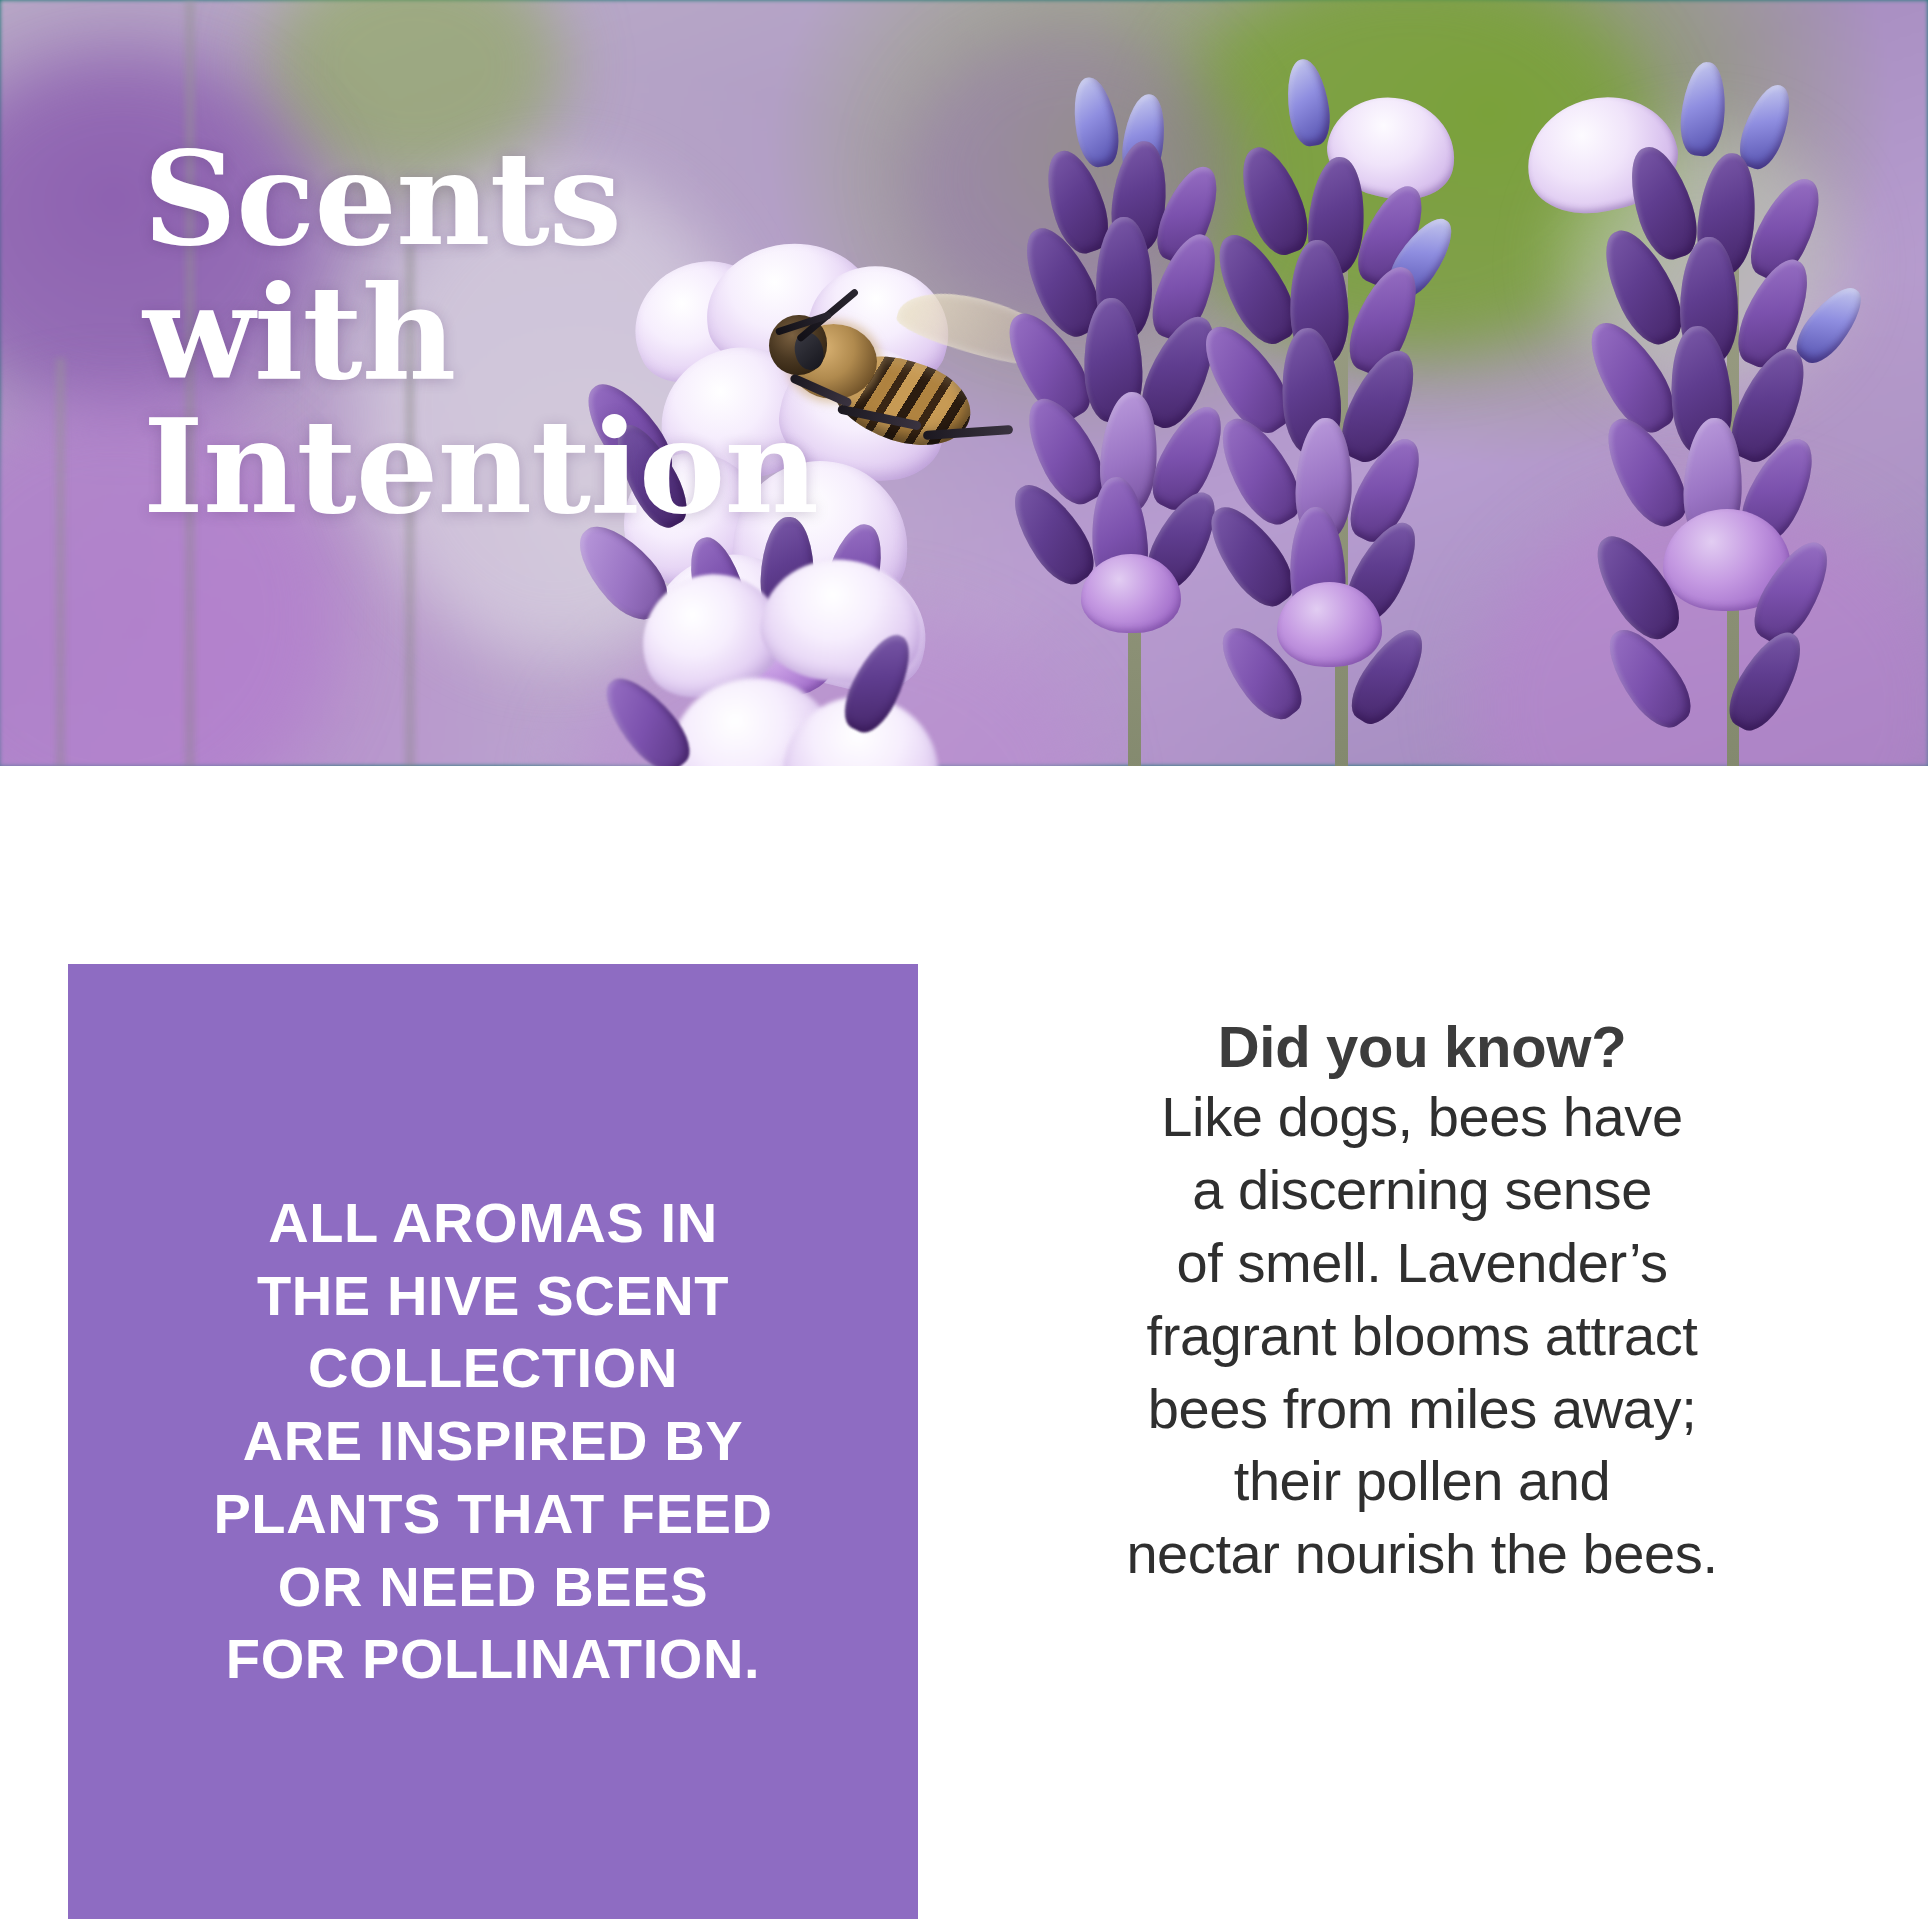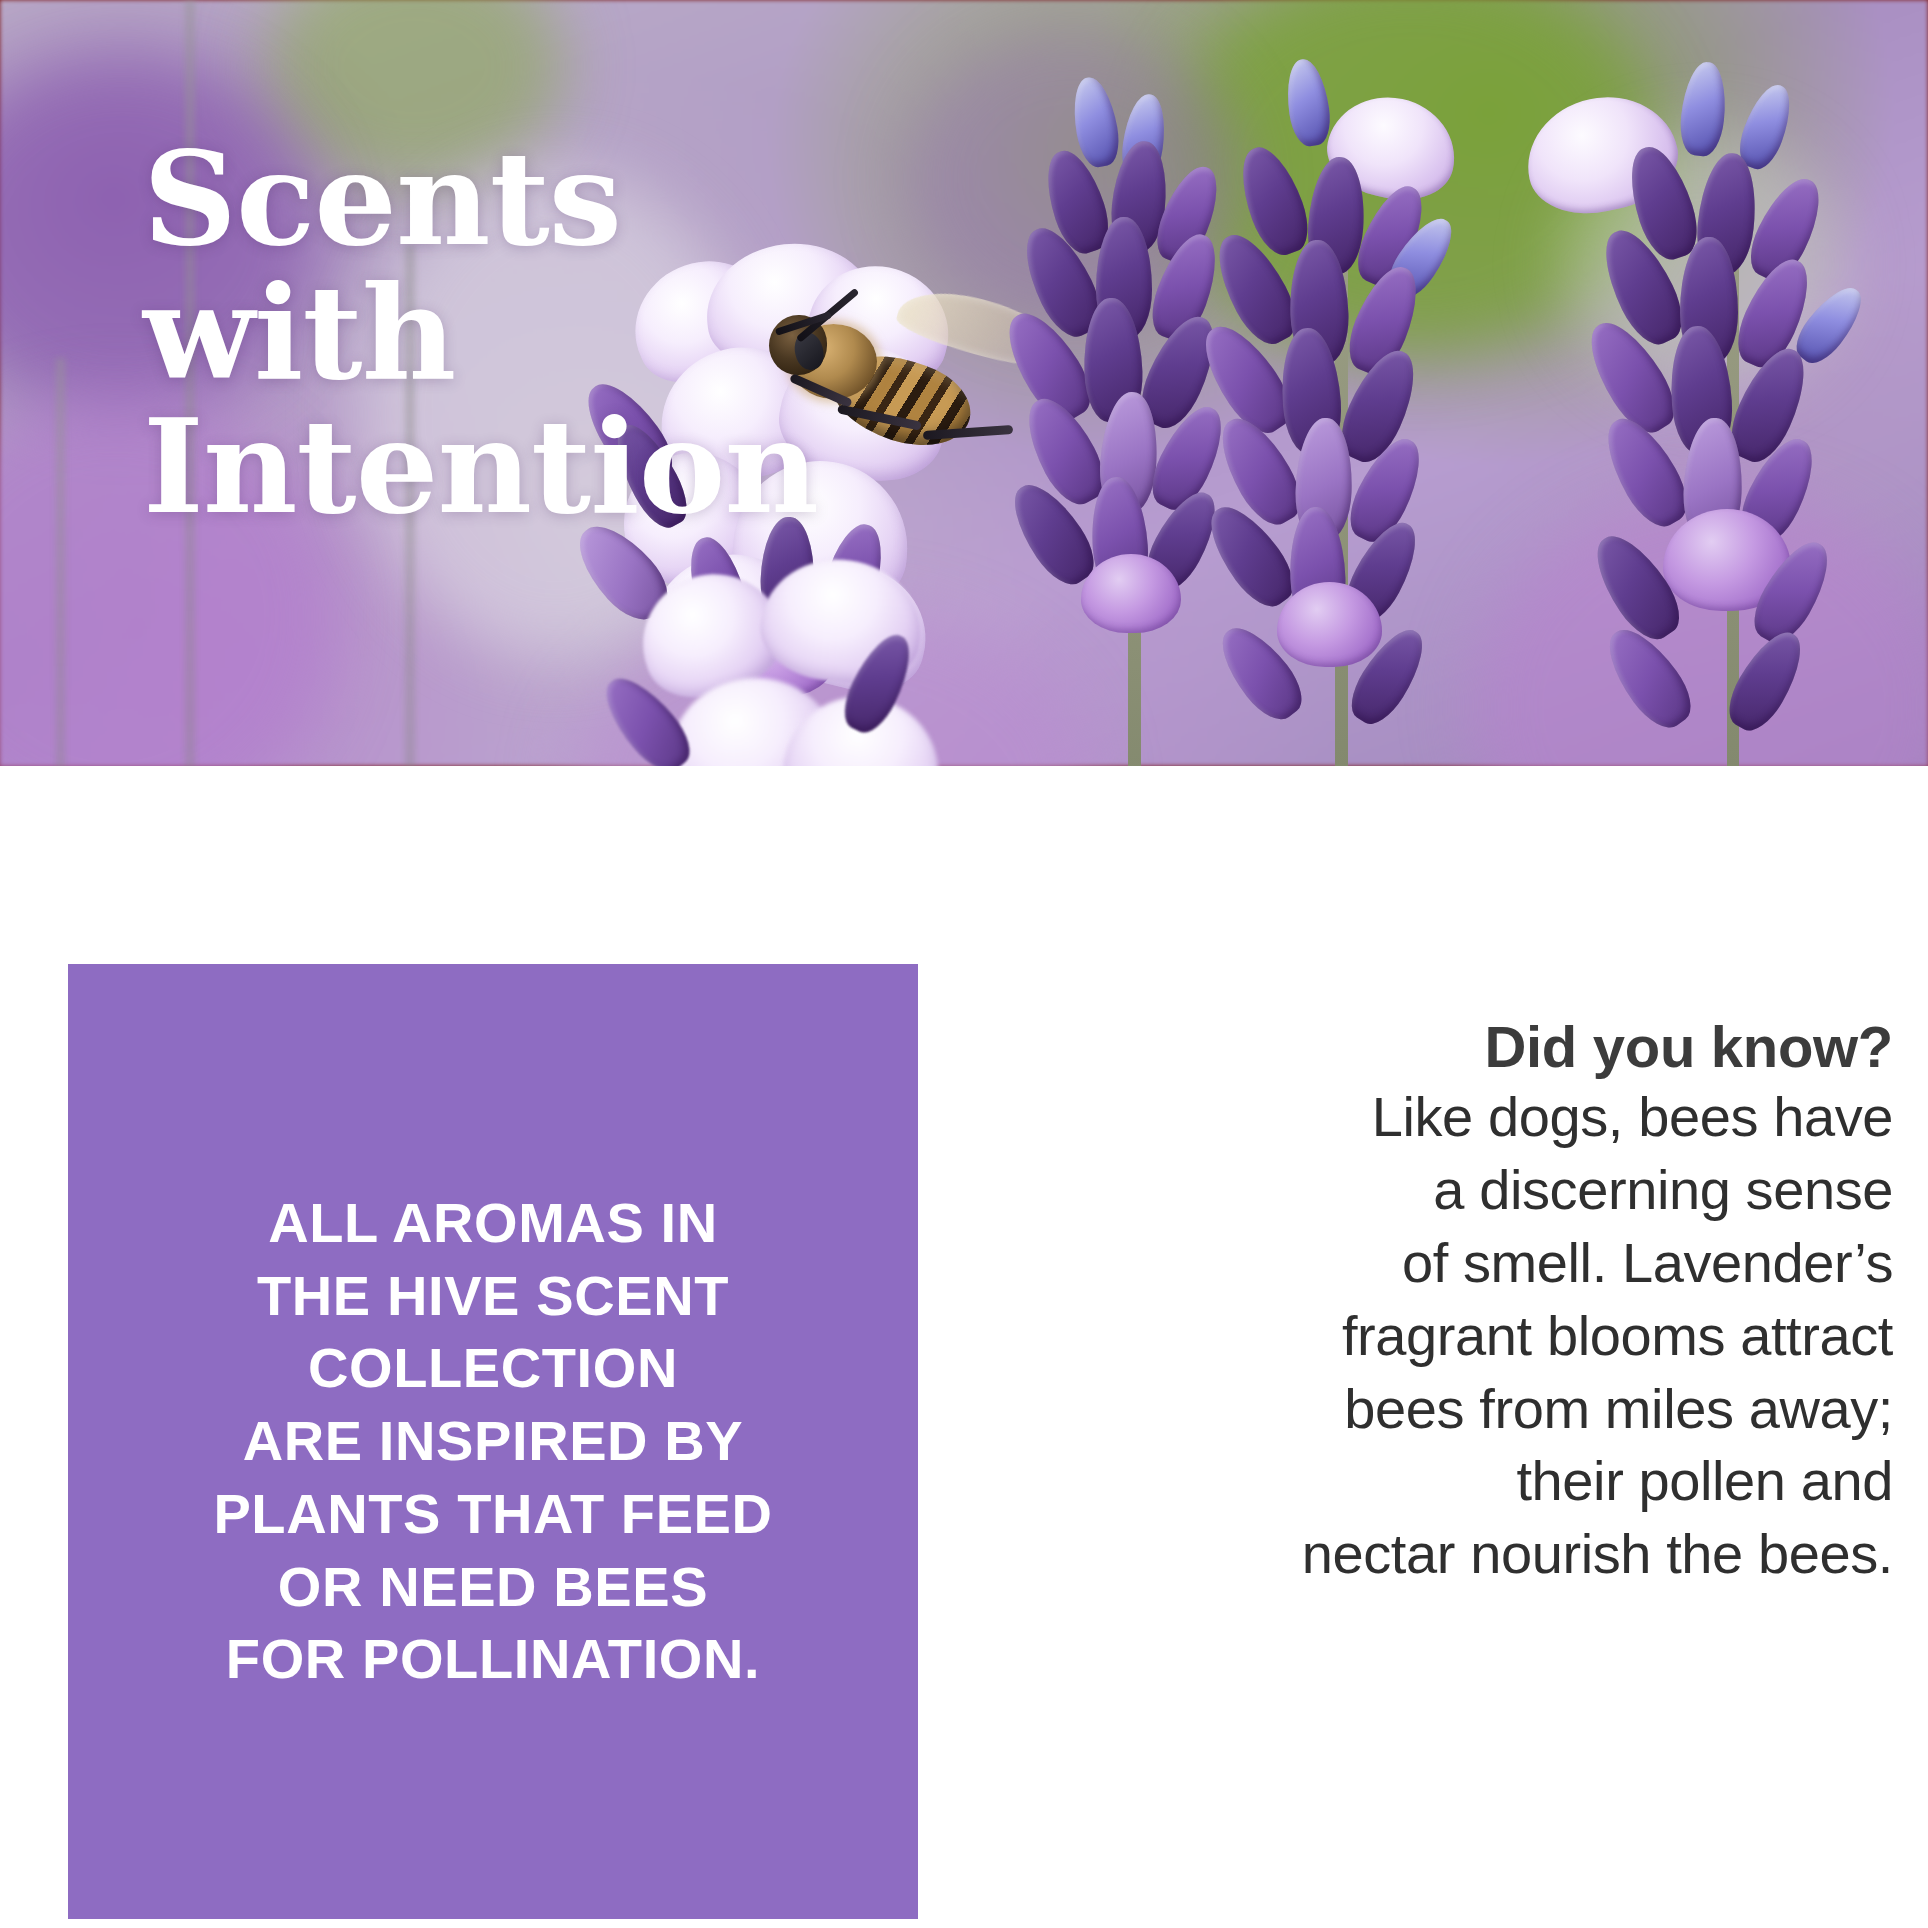--- a/index.html
+++ b/index.html
@@ -8,21 +8,21 @@
     background:#ffffff;
     font-family:"Liberation Sans", sans-serif;
     overflow:hidden;
   }
   #page { position:relative; width:1928px; height:1928px; background:#ffffff; }
 
   
   .hero {
     position:absolute; left:0; top:0; width:1928px; height:766px;
     overflow:hidden;
-    background:#7f1d1d;
+    background:#0f766e;
   }
   .hero-photo { position:absolute; inset:0; }
 
   
   .bg-base {
     position:absolute; inset:0;
     background:
       radial-gradient(ellipse 565px 490px at 1488px 113px, rgba(126,162,66,.95), rgba(126,162,66,0) 72%),
       radial-gradient(ellipse 490px 443px at 1111px 151px, rgba(140,172,84,.85), rgba(140,172,84,0) 70%),
       radial-gradient(ellipse 405px 405px at 1751px 395px, rgba(178,150,196,.85), rgba(178,150,196,0) 72%),
@@ -162,21 +162,21 @@
     font-size:56px;
     line-height:1.30;
     text-align:center;
     letter-spacing:0.6px;
     white-space:pre-line;
     padding:0 32px;
   }
 
   .fact-block {
     position:absolute; left:951px; top:111px; width:942px;
-    text-align:right;
+    text-align:center;
     color:#333333;
   }
   .fact-heading {
     font-family:"Liberation Sans", sans-serif;
     font-weight:700;
     font-size:58px;
     line-height:1.18;
     color:#3c3c3c;
     letter-spacing:-0.3px;
   }

